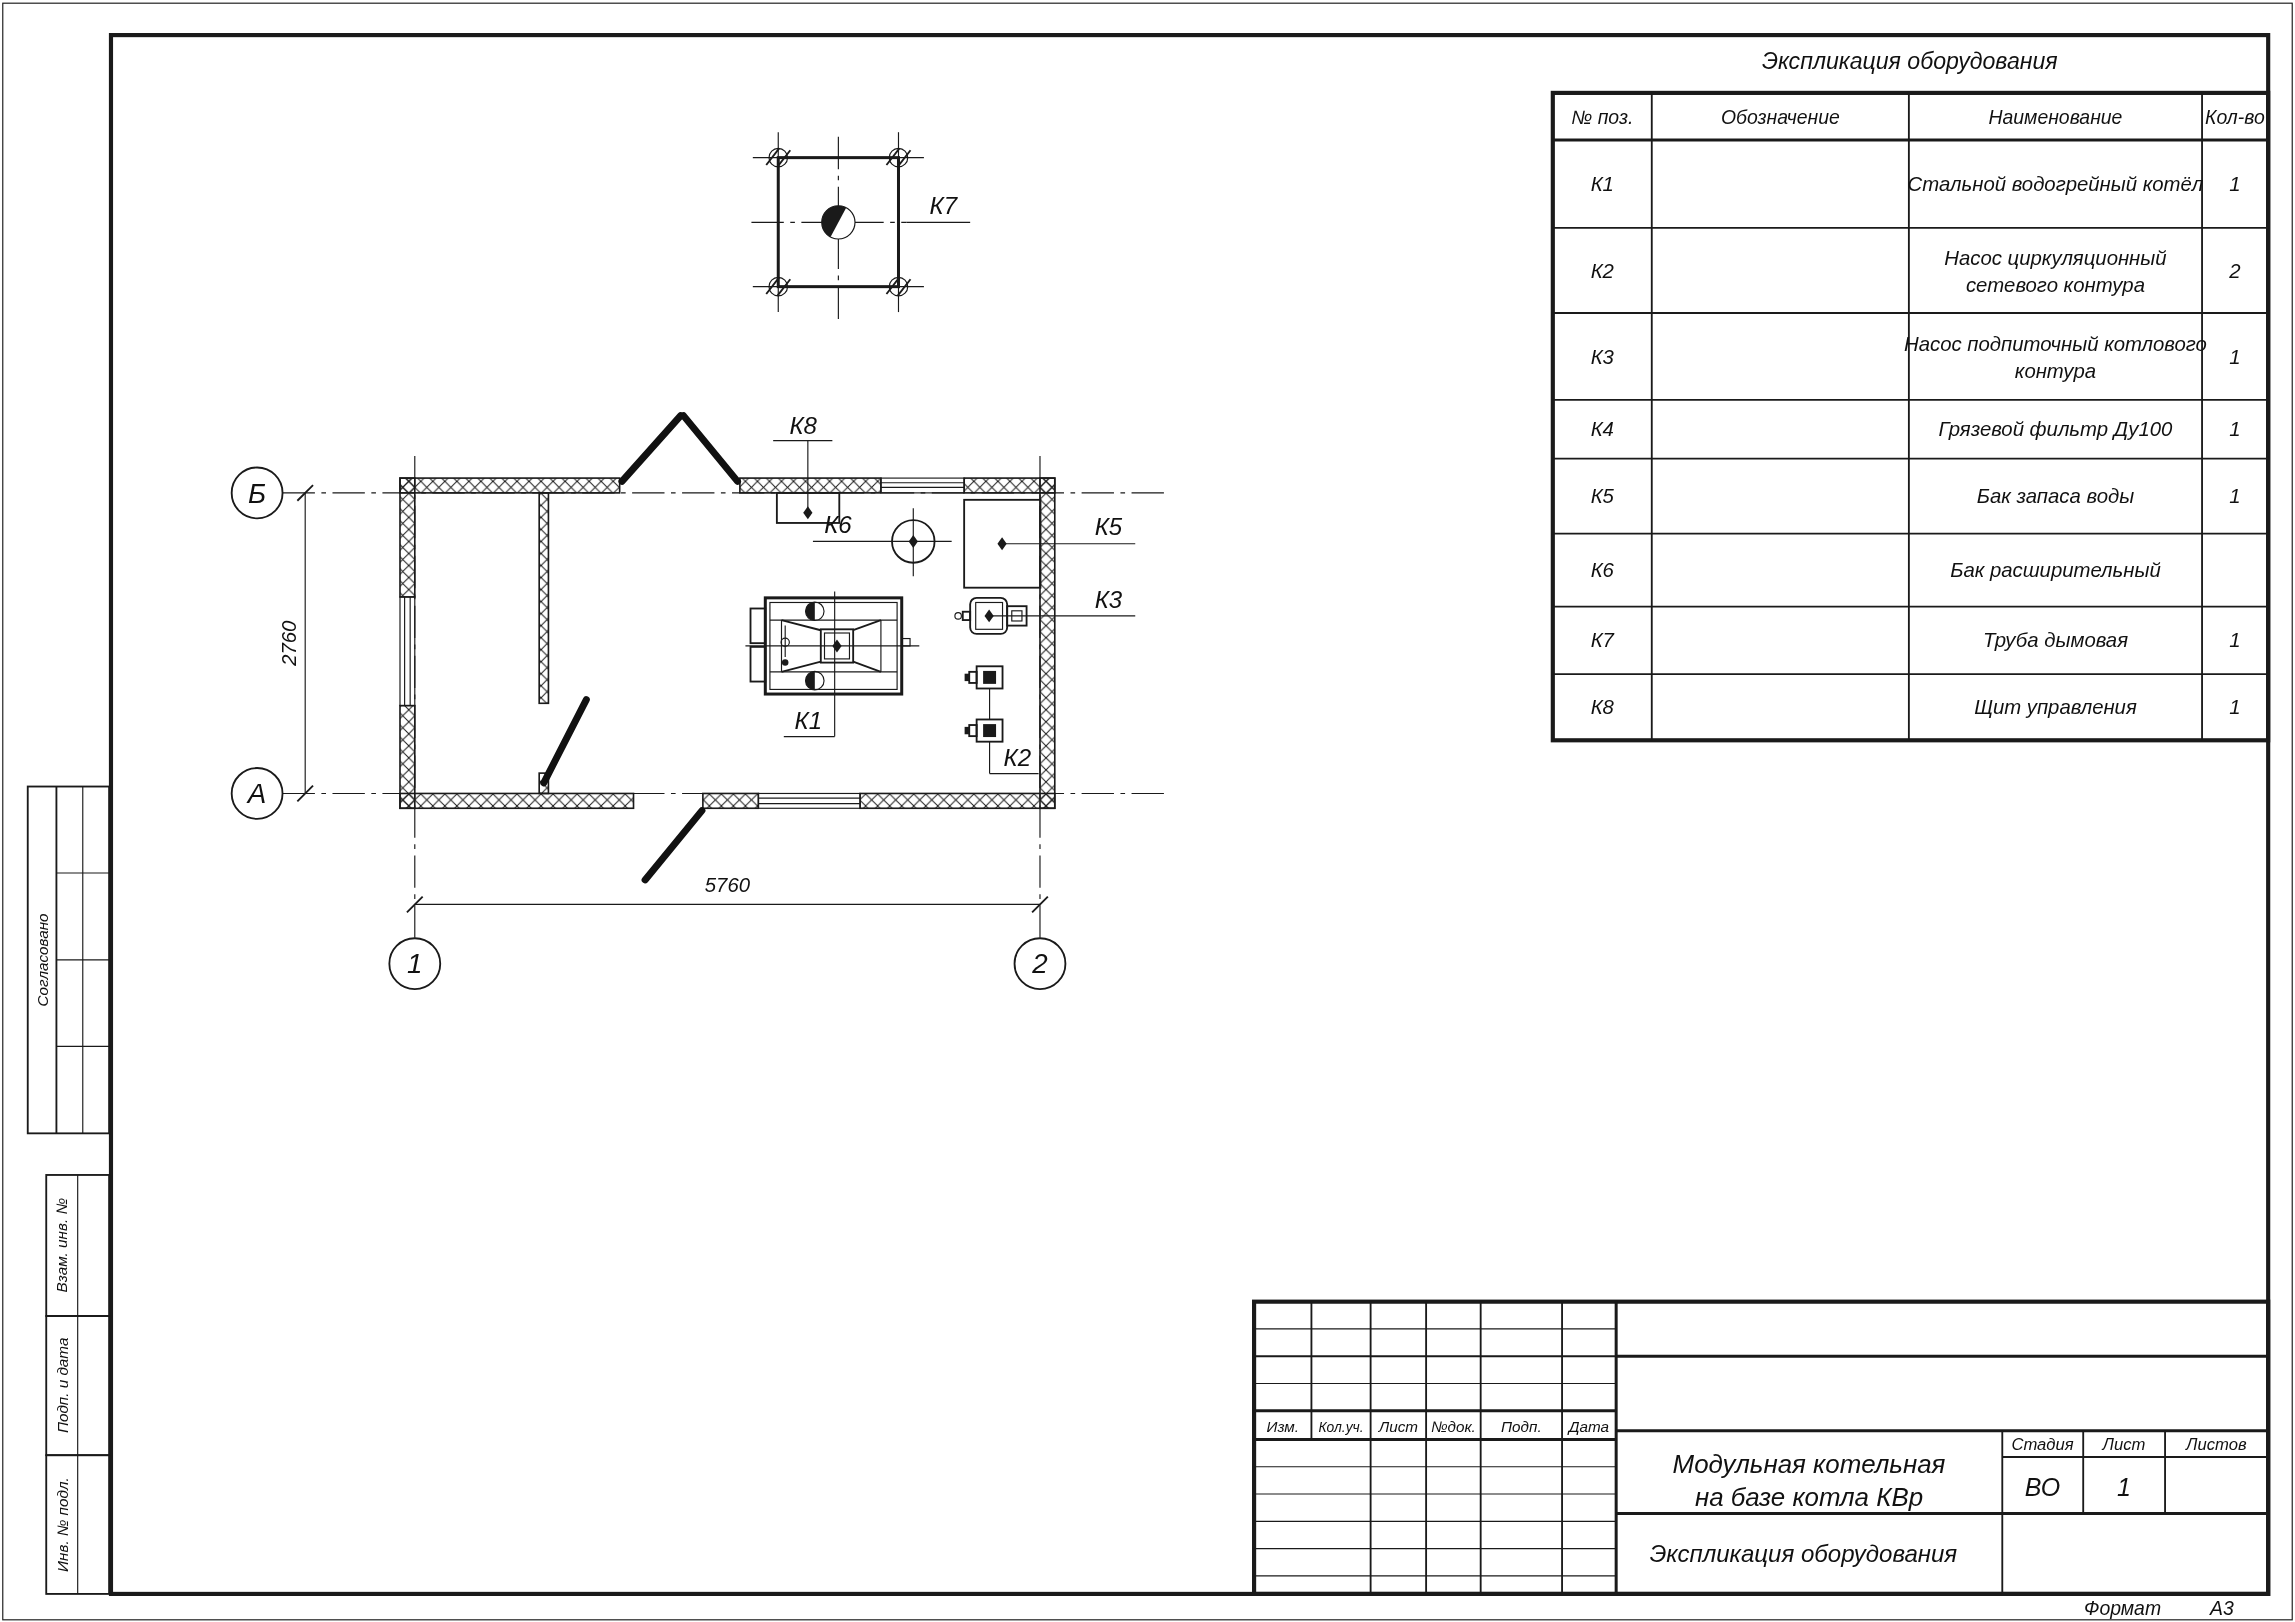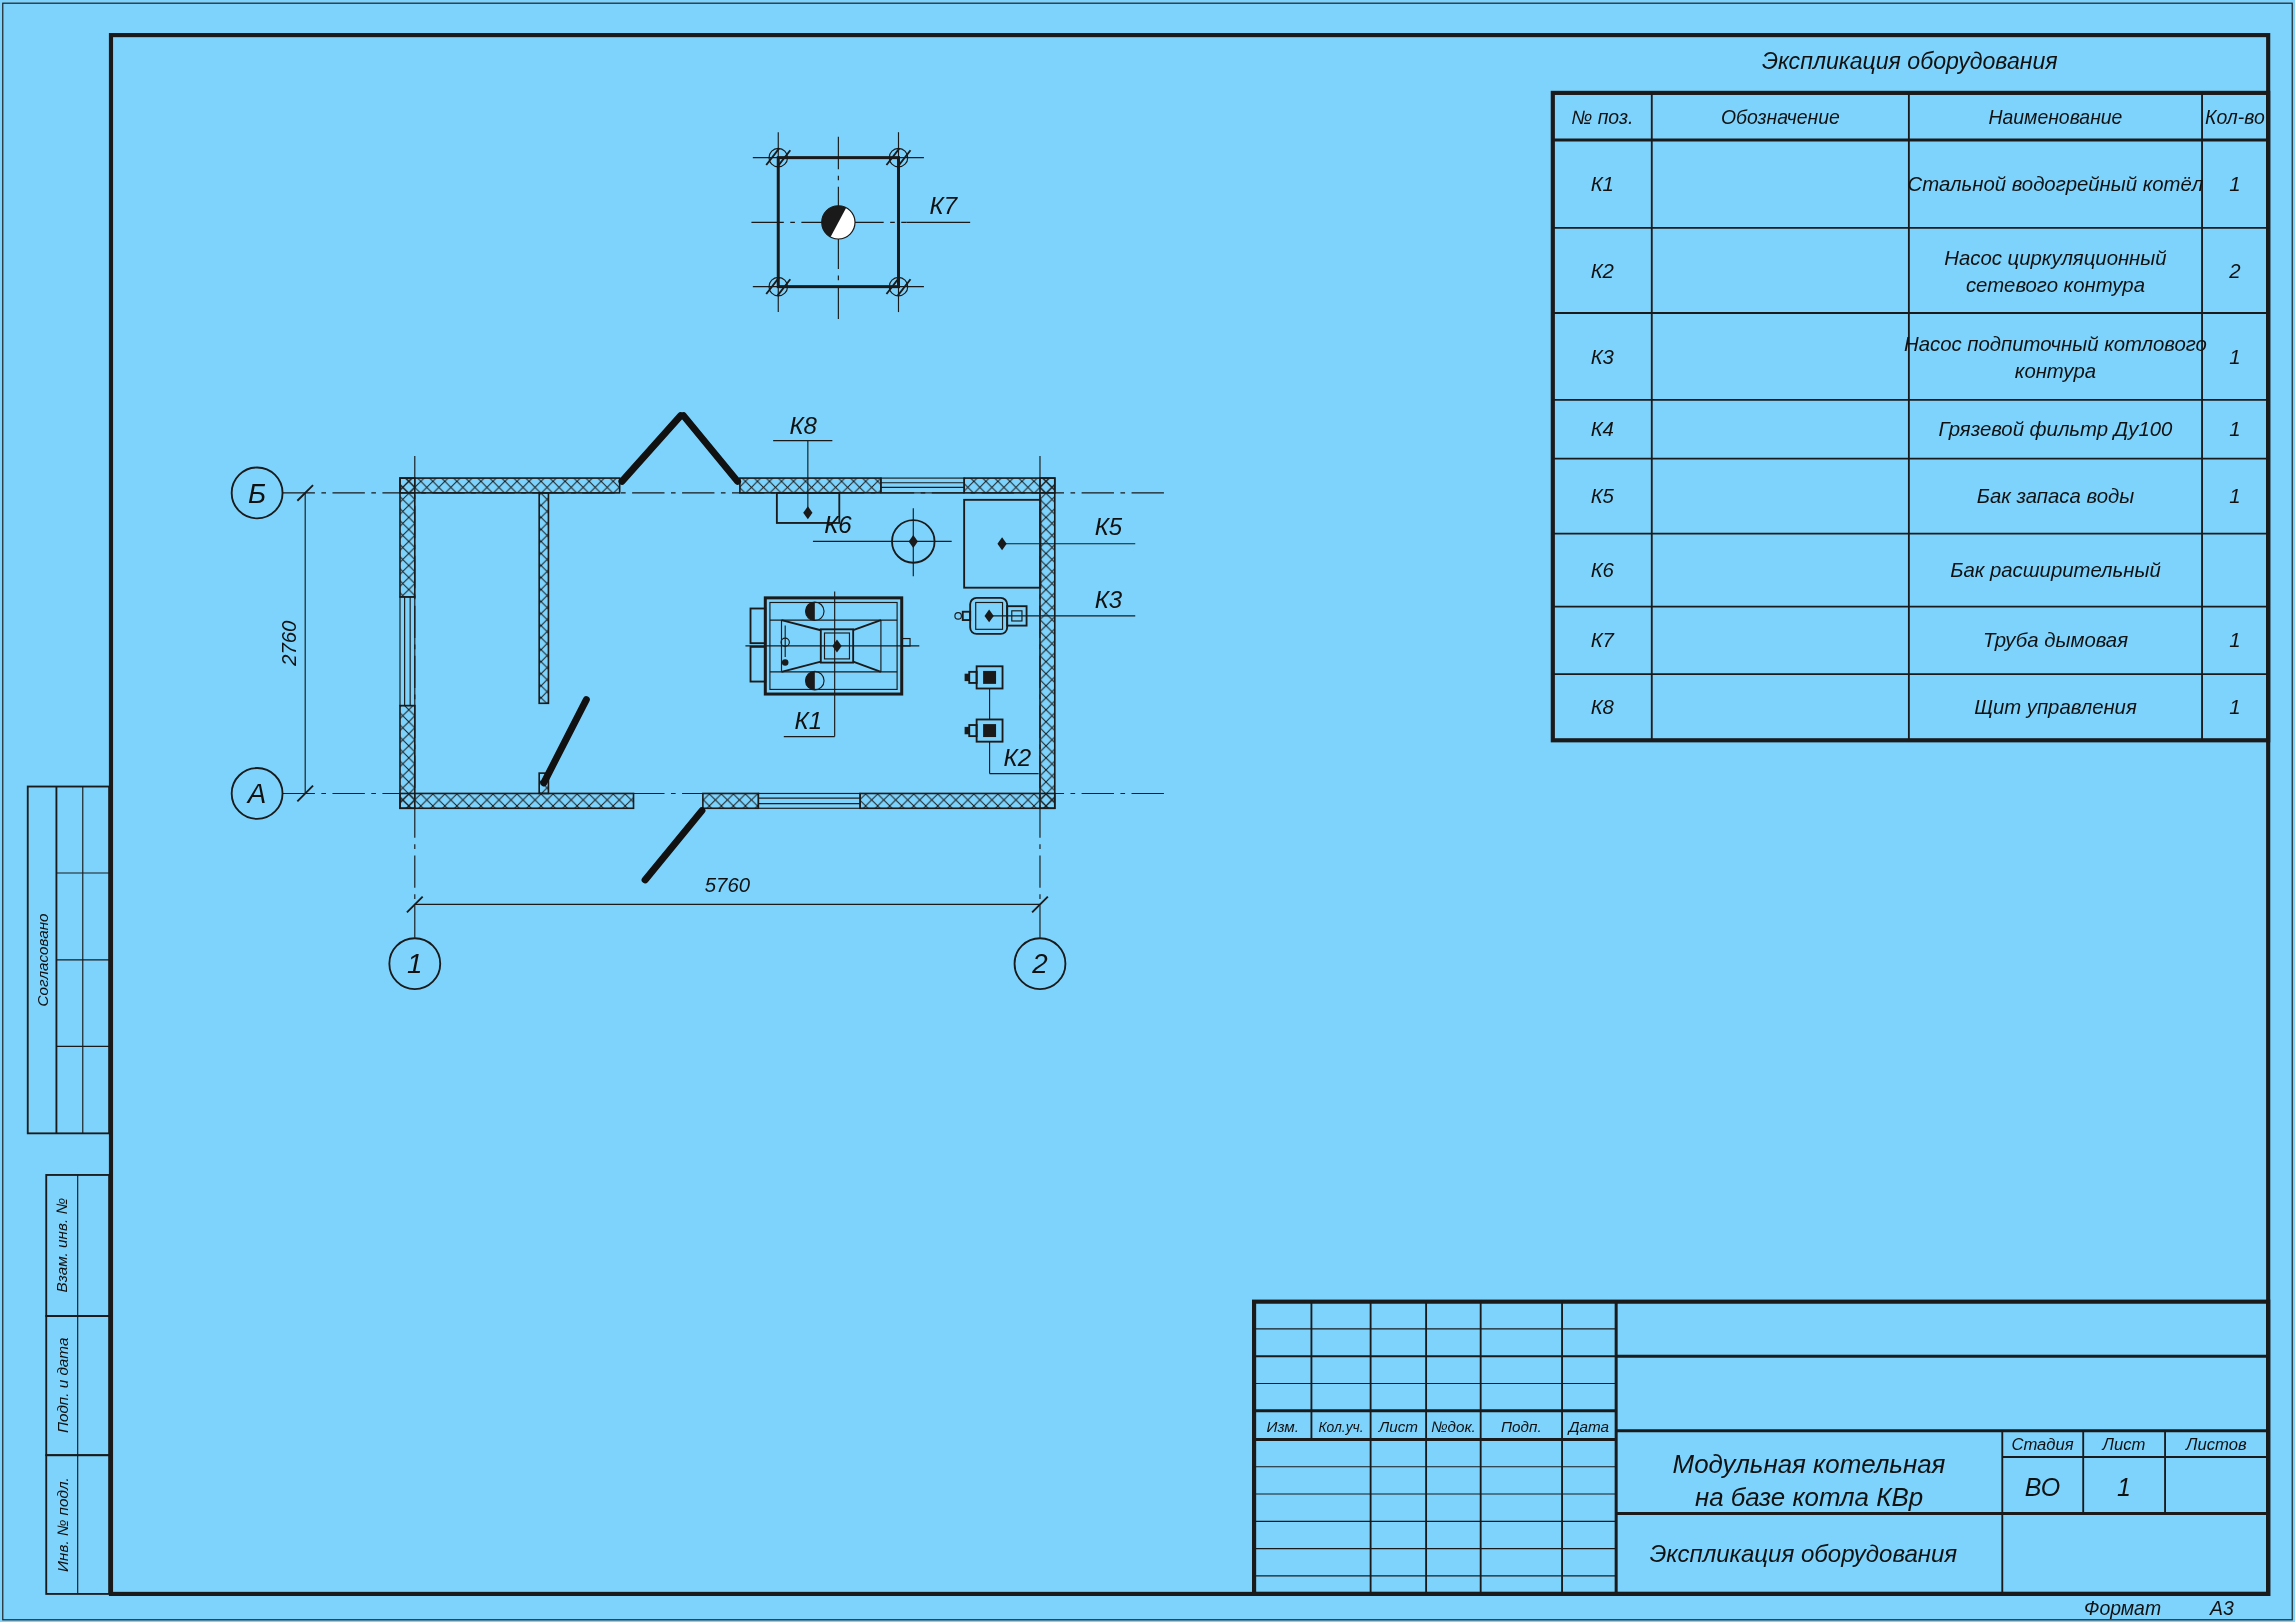--- a/index.html
+++ b/index.html
@@ -1,16 +1,16 @@
 <!DOCTYPE html>
 <html style="font-size:7.4px"><head>
 <meta charset="utf-8">
 <style>
   html,body{margin:0;padding:0;background:#e8e8e8;}
-  .sheet{width:2295px;height:1623px;background:#7dd3fc;position:relative;}
+  .sheet{width:2295px;height:1623px;background:#ffffff;position:relative;}
   svg{display:block;}
   .ln{stroke:#1a1a1a;fill:none;stroke-linecap:butt;}
   .w1{stroke-width:2.5px;}
   .w2{stroke-width:4px;}
   .w3{stroke-width:6.5px;}
   .w4{stroke-width:9px;}
   .leaf{stroke:#111;stroke-width:15px;stroke-linecap:round;fill:none;}
   .axisln{stroke:#1a1a1a;stroke-width:2.5px;fill:none;stroke-dasharray:70 14 10 14;}
   .wall{fill:url(#hatch);stroke:#1a1a1a;stroke-width:3.5px;}
   .blk{fill:#1a1a1a;stroke:none;}

